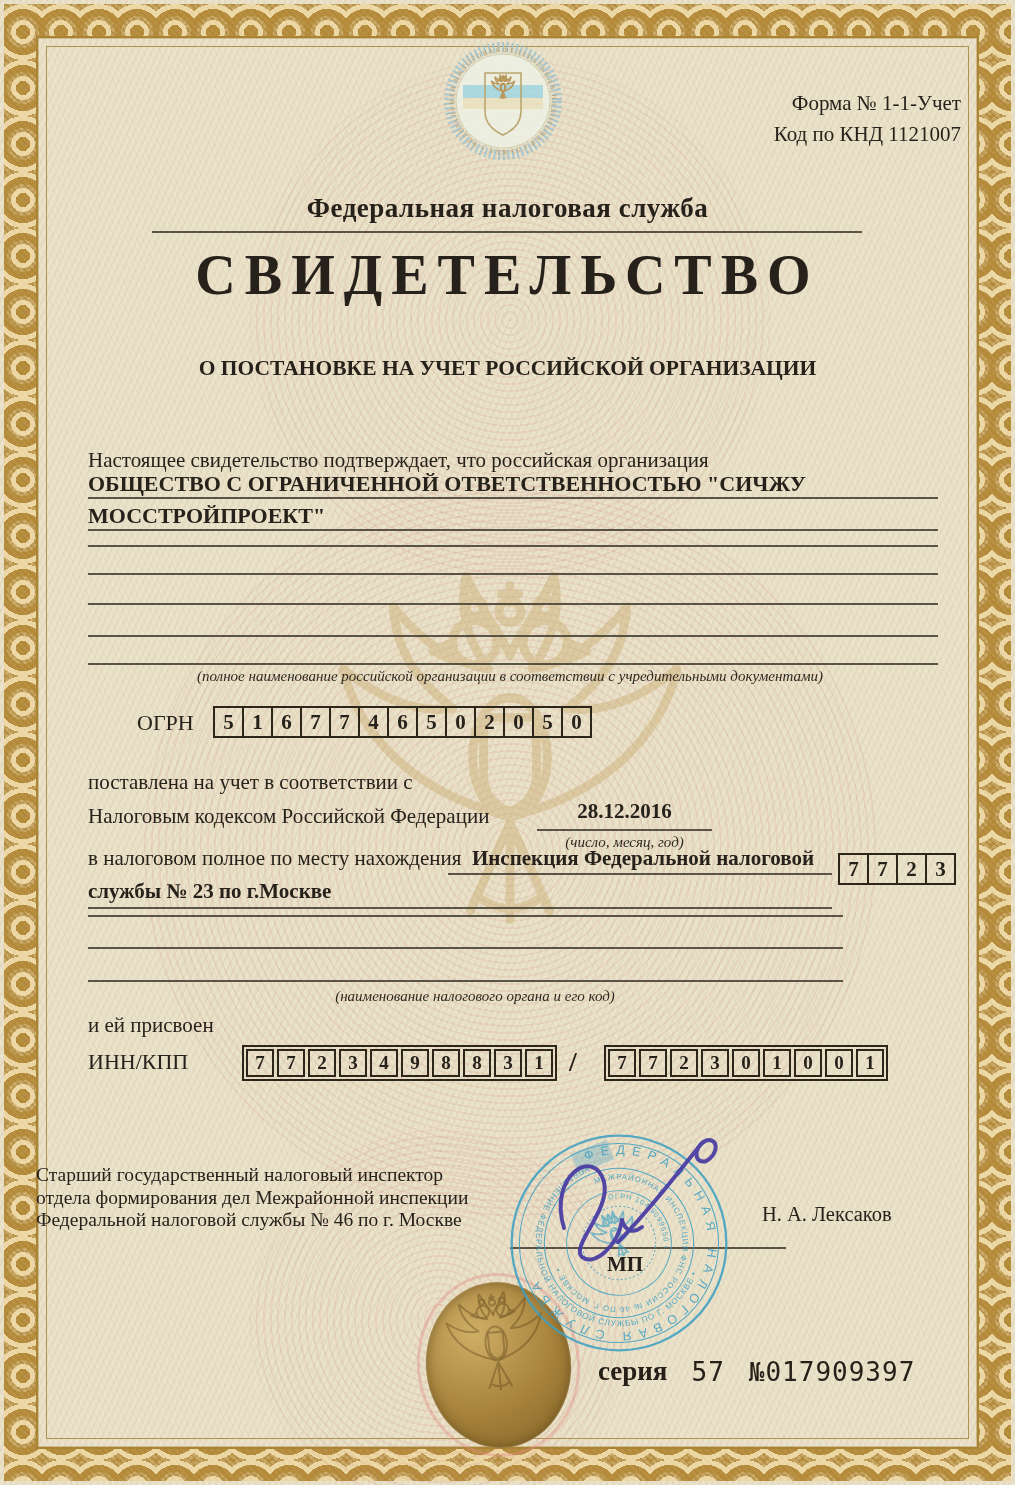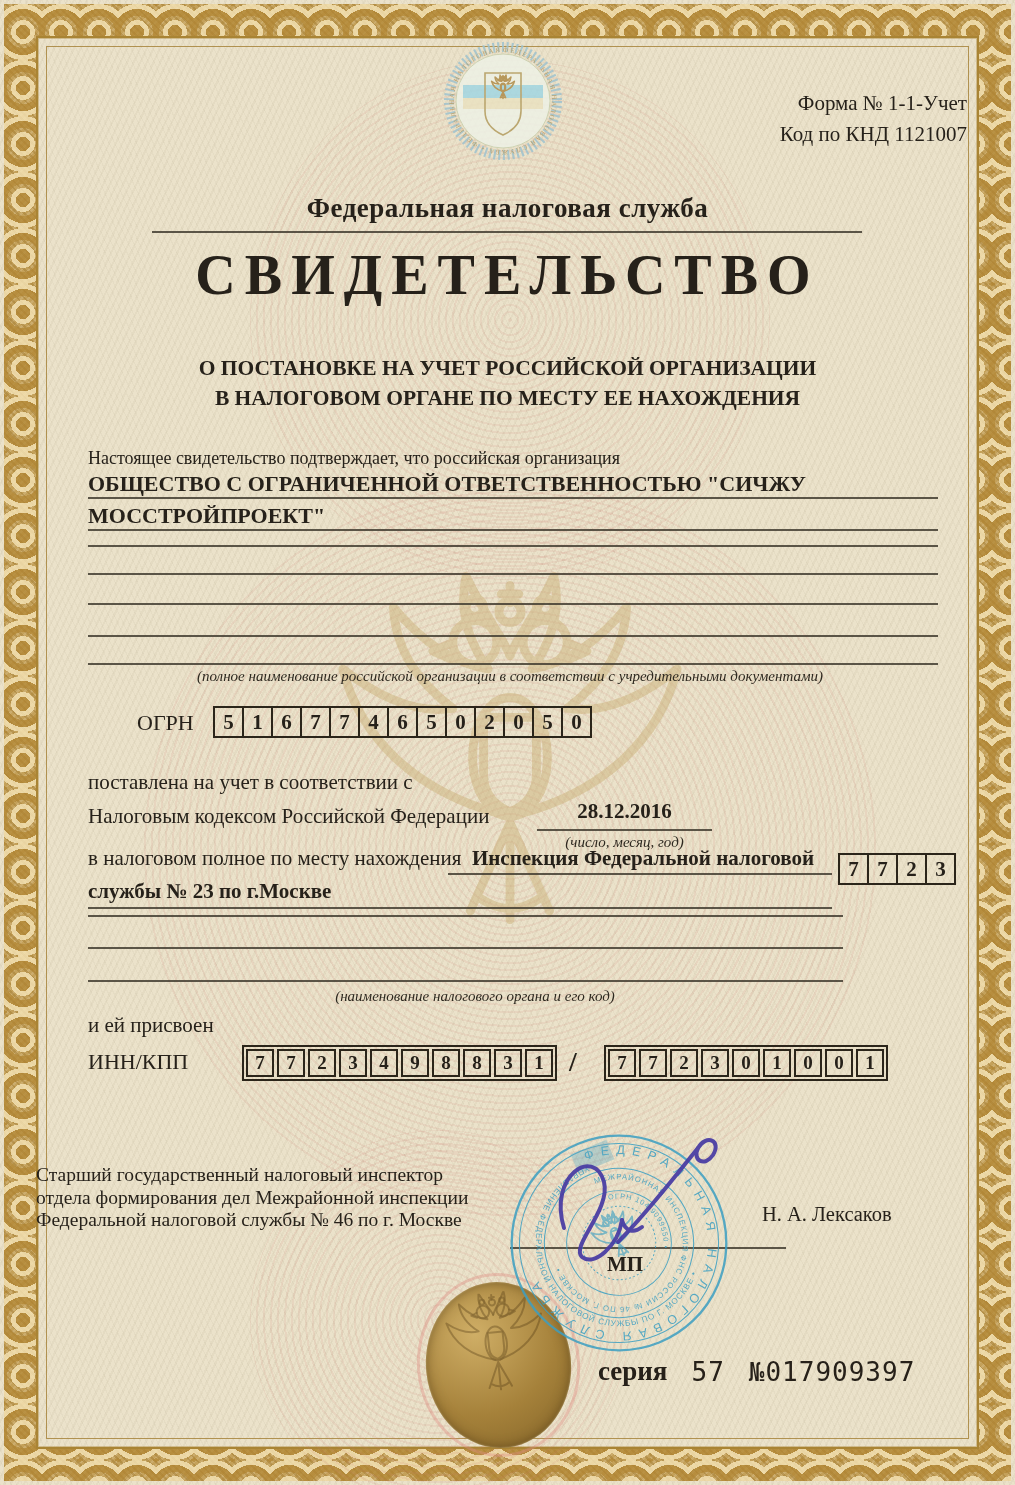--- a/index.html
+++ b/index.html
@@ -101,32 +101,31 @@
         </defs>
       <text font-size="7" letter-spacing="1.5" fill="#b29a63" font-family="Liberation Serif,serif">
         <textPath href="#embring">ФЕДЕРАЛЬНАЯ НАЛОГОВАЯ СЛУЖБА • ФЕДЕРАЛЬНАЯ НАЛОГОВАЯ СЛУЖБА •</textPath>
       </text>
       <g transform="translate(-15,-26) scale(0.15)">
         <use href="#eagle" stroke="#b08d4a" stroke-width="10" fill="rgba(196,160,90,.25)"></use>
       </g>
       <path d="M-18,-28 h36 v38 q0,16 -18,24 q-18,-8 -18,-24 z" fill="none" stroke="#b49e62" stroke-width="1.6"></path>
     </svg>
 
-    <div class="abs" style="right:48px;top:88px;text-align:right;font-size:21px;line-height:31px;">
+    <div class="abs" style="right:54px;top:88px;text-align:right;font-size:21px;line-height:31px;">
       <div>Форма № 1-1-Учет</div>
       <div>Код по КНД 1121007</div>
     </div>
 
     <div class="abs ctr b" style="top:193px;font-size:27px;letter-spacing:.5px;">Федеральная налоговая служба</div>
     <div class="ul" style="left:152px;top:231px;width:710px;height:2px;"></div>
     <div class="abs ctr b" style="top:234px;font-size:56px;letter-spacing:9px;margin-top:9px;">СВИДЕТЕЛЬСТВО</div>
     <div class="abs ctr b" style="top:356px;font-size:21.5px;">О ПОСТАНОВКЕ НА УЧЕТ РОССИЙСКОЙ ОРГАНИЗАЦИИ</div>
-    <div class="abs ctr b" style="top:386px;font-size:21.5px;">В НАЛОГОВОМ ОРГАНЕ ПО МЕСТУ ЕЕ НАХОЖДЕНИЯ</div>
-
-    <div class="abs" style="left:88px;top:448px;font-size:18px;font-family:Liberation Serif, serif;">Настоящее свидетельство подтверждает, что российская организация</div>
+
+    <div class="abs" style="left:88px;top:448px;font-size:21px;font-family:Liberation Serif, serif;">Настоящее свидетельство подтверждает, что российская организация</div>
     <div class="abs b" style="left:88px;top:471px;font-size:22px;">ОБЩЕСТВО С ОГРАНИЧЕННОЙ ОТВЕТСТВЕННОСТЬЮ "СИЧЖУ</div>
     <div class="ul" style="left:88px;top:497px;width:850px;"></div>
     <div class="abs b" style="left:88px;top:503px;font-size:22px;">МОССТРОЙПРОЕКТ"</div>
     <div class="ul" style="left:88px;top:529px;width:850px;"></div>
     <div class="ul" style="left:88px;top:545px;width:850px;"></div>
     <div class="ul" style="left:88px;top:573px;width:850px;"></div>
     <div class="ul" style="left:88px;top:603px;width:850px;"></div>
     <div class="ul" style="left:88px;top:635px;width:850px;"></div>
     <div class="ul" style="left:88px;top:663px;width:850px;"></div>
     <div class="abs it" style="left:60px;top:668px;width:900px;text-align:center;">(полное наименование российской организации в соответствии с учредительными документами)</div>

